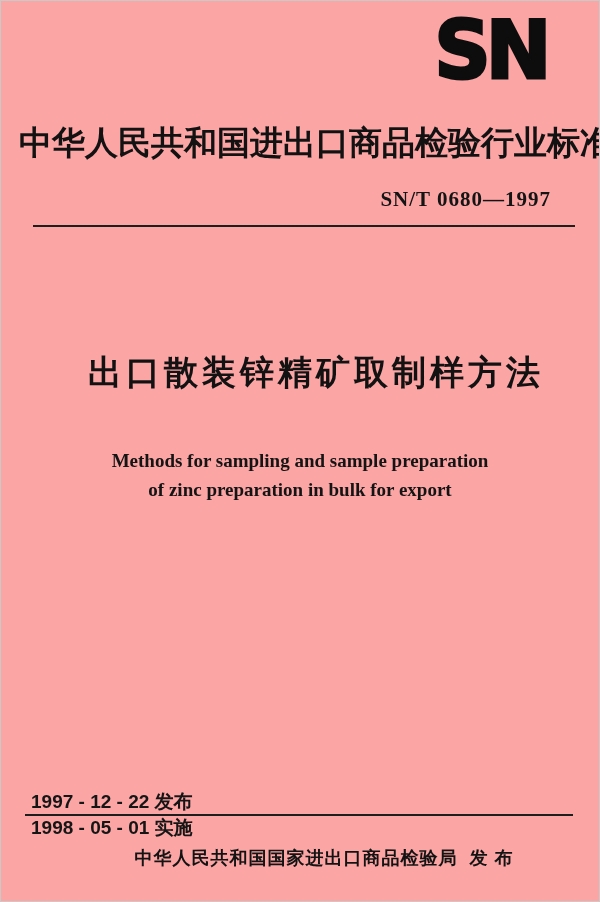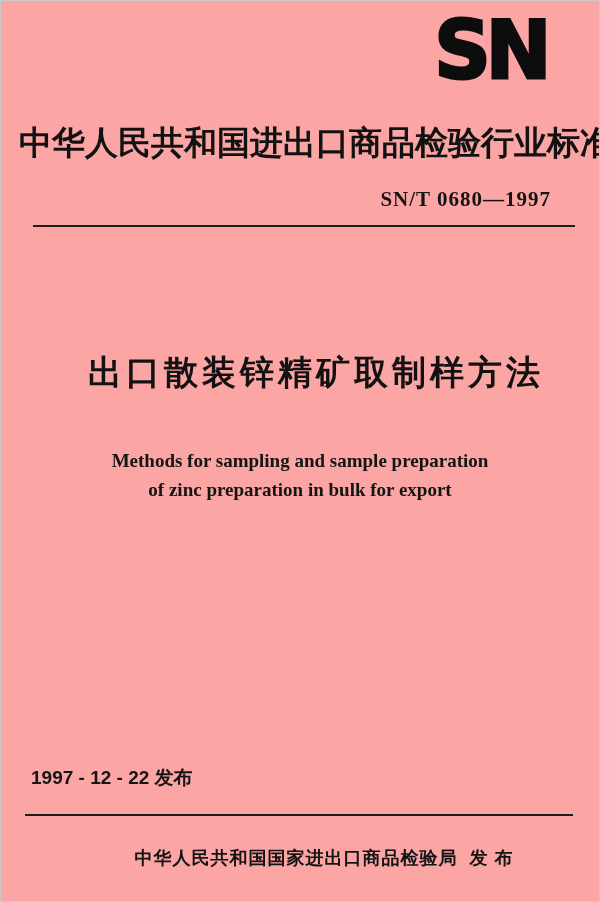--- a/index.html
+++ b/index.html
@@ -83,21 +83,21 @@
     text-align: center;
     font-family: "Liberation Serif", serif;
     font-weight: bold;
     font-size: 19px;
     line-height: 29px;
     color: #141414;
     margin-top: 36px;
   }
   .dates-row {
     position: absolute;
-    top: 764px;
+    top: 788px;
     left: 30px;
     right: 30px;
     display: flex;
     justify-content: flex-start;
     font-size: 19px;
     font-weight: bold;
     color: #151515;
     flex-direction: column;
   }
   .rule-bottom {
@@ -137,19 +137,20 @@
 
   <div class="doc-title-cn">出口散装锌精矿取制样方法</div>
 
   <div class="doc-title-en">
     <div>Methods for sampling and sample preparation</div>
     <div>of zinc preparation in bulk for export</div>
   </div>
 
   <div class="dates-row">
     <span>1997 - 12 - 22 发布</span>
+    <span>1998 - 05 - 01 实施</span>
   </div>
 
   <div class="rule-bottom"></div>
 
   <div class="publisher">中华人民共和国国家进出口商品检验局  发 布</div>
 
 </div>
 
 </body></html>

